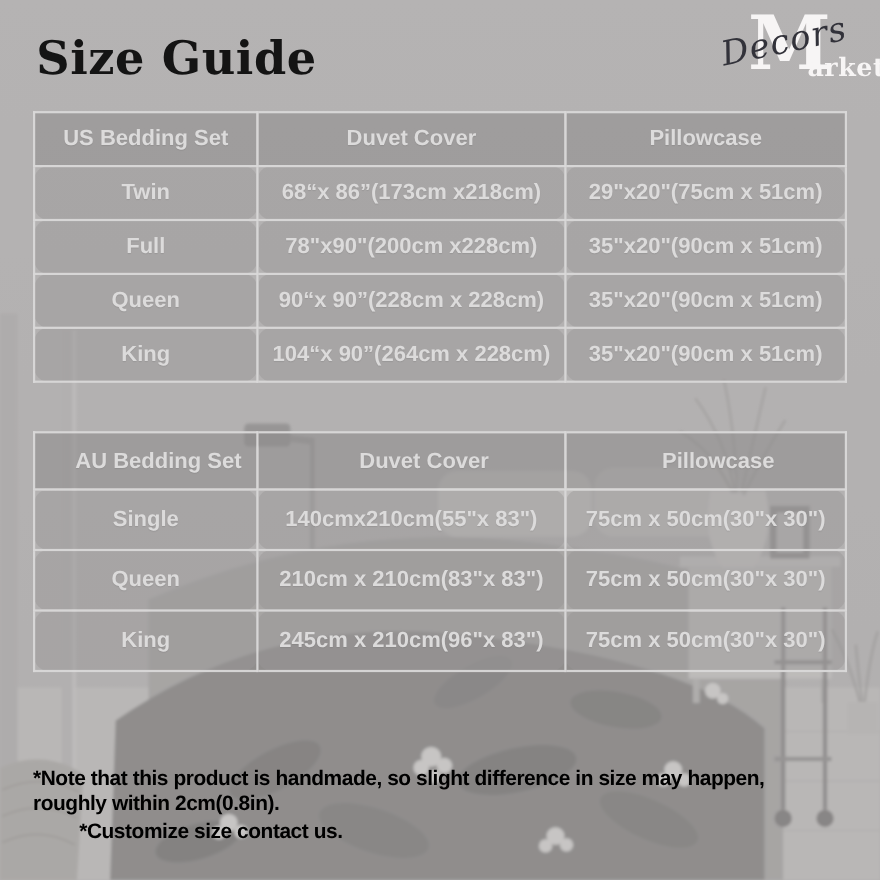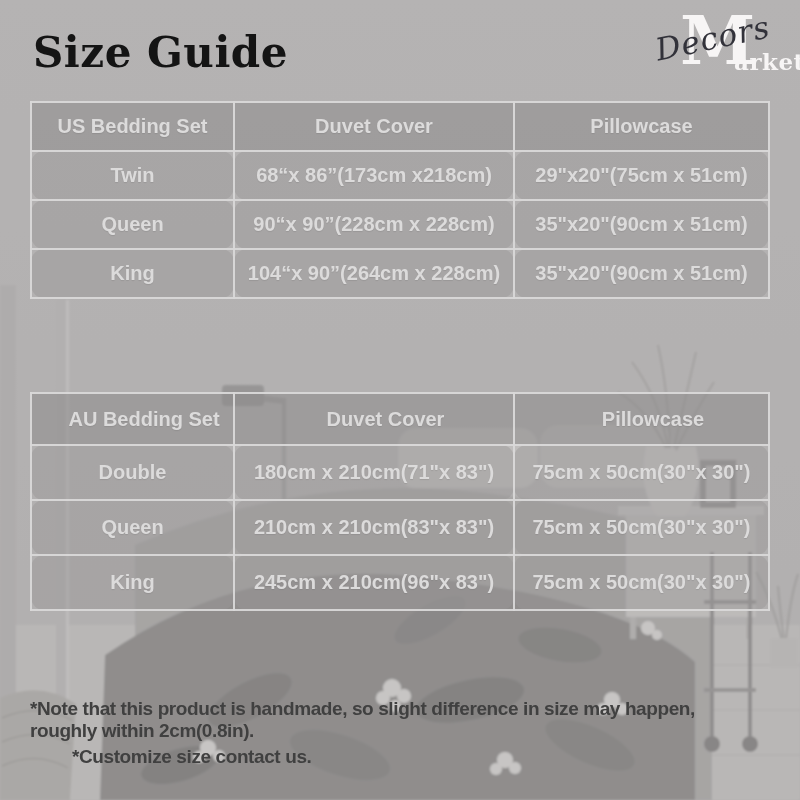--- a/index.html
+++ b/index.html
@@ -52,21 +52,21 @@
   }
   .size-table th{background:rgba(104,102,102,.55);}
   .size-table td{background:rgba(126,124,124,.46);border-radius:13px;}
   #us-table th{height:45px;}
   #us-table td{height:45px;}
   #au-table th{height:48px;padding-left:24px;}
   #au-table td{height:51px;}
   
   .note{
     left:30px;width:752px;
-    font-weight:bold;color:#404040;font-size:19px;line-height:1.16;
+    font-weight:bold;color:#000000;font-size:19px;line-height:1.16;
     letter-spacing:-.4px;white-space:pre-line;
   }
   #note-handmade{top:679px;}
   #note-customize{top:727px;margin-left:42px;}
 </style>
 </head>
 <body>
 
 <svg id="photo" width="800" height="800" viewBox="0 0 800 800" aria-hidden="true">
   <defs>
@@ -191,20 +191,25 @@
       <th>Pillowcase</th>
     </tr>
   </thead>
   <tbody>
     <tr>
       <td>Twin</td>
       <td>68“x 86”(173cm x218cm)</td>
       <td>29"x20"(75cm x 51cm)</td>
     </tr>
     <tr>
+      <td>Full</td>
+      <td>78"x90"(200cm x228cm)</td>
+      <td>35"x20"(90cm x 51cm)</td>
+    </tr>
+    <tr>
       <td>Queen</td>
       <td>90“x 90”(228cm x 228cm)</td>
       <td>35"x20"(90cm x 51cm)</td>
     </tr>
     <tr>
       <td>King</td>
       <td>104“x 90”(264cm x 228cm)</td>
       <td>35"x20"(90cm x 51cm)</td>
     </tr>
   </tbody>
@@ -218,22 +223,22 @@
     </colgroup>
   <thead>
     <tr>
       <th>AU Bedding Set</th>
       <th>Duvet Cover</th>
       <th>Pillowcase</th>
     </tr>
   </thead>
   <tbody>
     <tr>
-      <td>Double</td>
-      <td>180cm x 210cm(71"x 83")</td>
+      <td>Single</td>
+      <td>140cmx210cm(55"x 83")</td>
       <td>75cm x 50cm(30"x 30")</td>
     </tr>
     <tr>
       <td>Queen</td>
       <td>210cm x 210cm(83"x 83")</td>
       <td>75cm x 50cm(30"x 30")</td>
     </tr>
     <tr>
       <td>King</td>
       <td>245cm x 210cm(96"x 83")</td>

